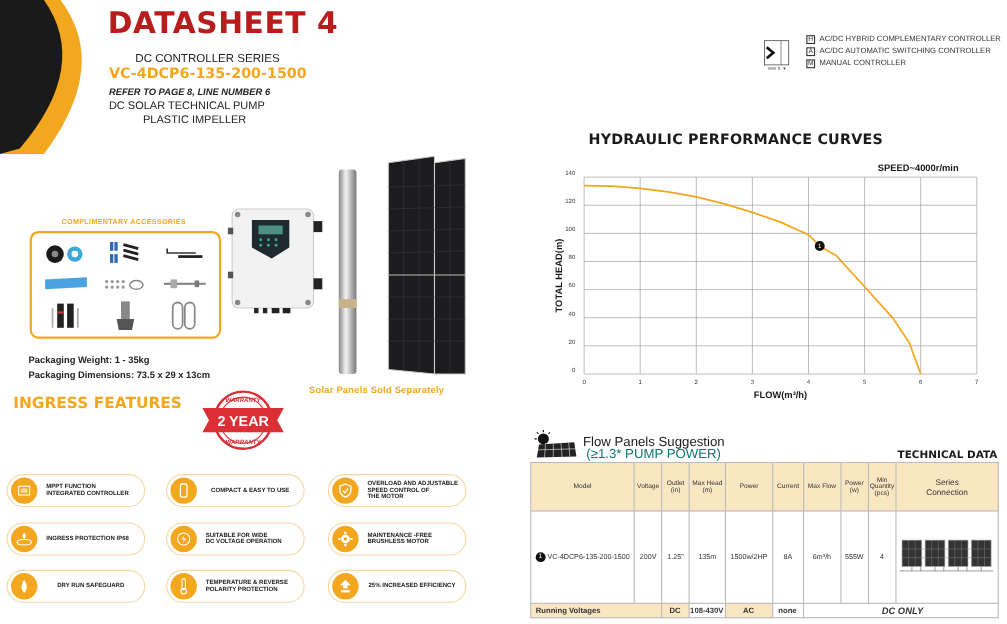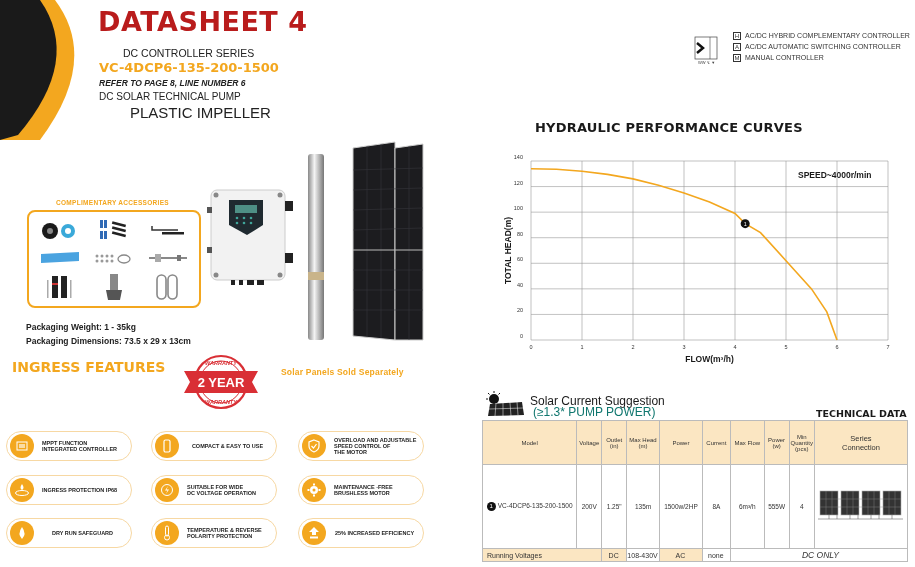--- a/index.html
+++ b/index.html
@@ -8,70 +8,70 @@
   .abs { position: absolute; }
 
   
   .swoosh { left: 0; top: 0; width: 95px; height: 140px; }
 
   .title { left: 98px; top: 6px; font-size: 27px; font-weight: bold; letter-spacing: 0.5px; color: #b91c1c; font-family: "DejaVu Sans", sans-serif; }
   .series { left: 99px; top: 47px; font-size: 10.5px; color: #222; padding-left: 24px; }
   .model-code { left: 99px; top: 60px; font-size: 13px; font-weight: bold; color: #f3a71f; font-family: "DejaVu Sans", sans-serif; }
   .refer { left: 99px; top: 78px; font-size: 8.5px; font-weight: bold; font-style: italic; color: #222; }
   .desc1 { left: 99px; top: 91px; font-size: 10px; color: #222; }
-  .desc2 { left: 99px; top: 104px; font-size: 15px; color: #222; padding-left: 31px; }
+  .desc2 { left: 99px; top: 104px; font-size: 10px; color: #222; padding-left: 31px; }
 
   
   .acc-title { left: 56px; top: 199px; font-size: 6.5px; font-weight: bold; color: #f3a71f; letter-spacing: 0.3px; }
   .acc-box { left: 27px; top: 210px; width: 174px; height: 98px; border: 2px solid #f3a71f; border-radius: 8px; }
   .acc-grid { display: grid; grid-template-columns: repeat(3, 1fr); grid-template-rows: repeat(3, 1fr); width: 100%; height: 100%; padding: 4px; }
   .acc-item { display: flex; align-items: center; justify-content: center; }
 
   .pack1 { left: 26px; top: 322px; font-size: 8.5px; font-weight: bold; color: #222; }
   .pack2 { left: 26px; top: 336px; font-size: 8.5px; font-weight: bold; color: #222; }
 
   
   .controller { left: 207px; top: 187px; width: 88px; height: 98px; }
   .pump { left: 302px; top: 152px; width: 28px; height: 190px; }
   .panels { left: 325px; top: 140px; width: 100px; height: 205px; }
-  .sold-sep { left: 281px; top: 349px; font-size: 8.5px; font-weight: bold; color: #f3a71f; letter-spacing: 0.2px; margin-top: 18px; }
+  .sold-sep { left: 281px; top: 349px; font-size: 8.5px; font-weight: bold; color: #f3a71f; letter-spacing: 0.2px; }
 
   .pf-title { left: 12px; top: 359px; font-size: 14px; font-weight: bold; color: #f3a71f; font-family: "DejaVu Sans", sans-serif; }
   .warranty { left: 182px; top: 351px; width: 78px; height: 62px; }
 
   
   .pill { position: absolute; width: 126px; height: 30px; border: 1.5px solid #f7d8a3; border-radius: 15px; display: flex; align-items: center; background: #fff; }
   .pill-icon { width: 24px; height: 24px; border-radius: 50%; background: #f3a71f; margin-left: 3px; flex-shrink: 0; display: flex; align-items: center; justify-content: center; }
   .pill-text { font-size: 5.5px; font-weight: bold; color: #222; margin-left: 8px; line-height: 1.15; white-space: pre-line; }
   .pill-text.center { margin-left: 0; flex: 1; text-align: center; }
 
   
   .ctrl-icon { left: 692px; top: 35px; width: 28px; height: 30px; }
   .ctrl-list { left: 733px; top: 30px; }
   .ctrl-row { display: flex; align-items: center; height: 11px; font-size: 7px; color: #333; }
   .ctrl-key { display: inline-block; width: 8px; height: 8px; border: 0.8px solid #333; font-size: 6px; text-align: center; line-height: 7px; margin-right: 4px; }
 
   
   .chart-title { left: 535px; top: 120px; font-size: 13px; font-weight: bold; color: #1a1a1a; font-family: "DejaVu Sans", sans-serif; letter-spacing: 0.2px; }
-  .speed { left: 798px; top: 147px; font-size: 8.5px; font-weight: bold; color: #1a1a1a; margin-top: 23px; }
+  .speed { left: 798px; top: 147px; font-size: 8.5px; font-weight: bold; color: #1a1a1a; }
   .chart-svg { left: 490px; top: 150px; width: 425px; height: 220px; }
 
   
   .sun-icon { left: 484px; top: 391px; width: 42px; height: 26px; }
   .sug1 { left: 530px; top: 394px; font-size: 12px; color: #1a1a1a; }
   .sug2 { left: 533px; top: 405px; font-size: 12px; color: #0f766e; }
   .tech-title { left: 816px; top: 408px; font-size: 9.5px; font-weight: bold; color: #1a1a1a; font-family: "DejaVu Sans", sans-serif; }
 
   
   .tech-table { left: 482px; top: 420px; width: 426px; border-collapse: collapse; }
   .tech-table td, .tech-table th { border: 1px solid #bbb; font-size: 6px; font-weight: normal; color: #333; text-align: center; vertical-align: middle; padding: 0 1px; }
   .tech-table thead th { background: #fbe6c2; height: 44px; }
   .tech-table .big { font-size: 7.5px; }
   .tech-table tbody tr.data td { height: 84px; font-size: 6.5px; }
-  .tech-table tbody tr.volt td { height: 13px; font-size: 7px; text-align: left; padding-left: 4px; }
+  .tech-table tbody tr.volt td { height: 13px; font-size: 7px; text-align: left; padding-left: 4px; font-weight: bold; }
   .tech-table tr.volt td.shade { background: #fbe6c2; }
   .tech-table tr.volt td.c { text-align: center; padding-left: 0; }
   .dc-only { font-weight: bold; font-style: italic; font-size: 8.5px !important; text-align: center !important; }
   .num-badge { display: inline-block; width: 9px; height: 9px; border-radius: 50%; background: #111; color: #fff; font-size: 6px; line-height: 9px; text-align: center; margin-right: 2px; vertical-align: middle; }
 </style>
 </head>
 <body>
 
 <svg class="abs swoosh" viewBox="0 0 95 140">
   <path d="M0 0 L55 0 Q100 60 40 140 L0 140 Z" fill="#f3a71f"></path>
@@ -399,21 +399,21 @@
     </g>
   <path d="M6 13 L38 11 L40 24 L4 25 Z" fill="#222"></path>
   <g stroke="#fff" stroke-width="0.5">
       <line x1="12" y1="12" x2="11" y2="25"></line>
       <line x1="19" y1="12" x2="19" y2="25"></line>
       <line x1="26" y1="12" x2="27" y2="25"></line>
       <line x1="33" y1="11" x2="34" y2="24"></line>
       <line x1="5" y1="18" x2="39" y2="17"></line>
     </g>
 </svg>
-<div class="abs sug1">Solar Current Suggestion</div>
+<div class="abs sug1">Flow Panels Suggestion</div>
 <div class="abs sug2">(≥1.3* PUMP POWER)</div>
 <div class="abs tech-title">TECHNICAL DATA</div>
 
 <table class="abs tech-table">
   <colgroup>
     <col style="width:95px">
       <col style="width:25px">
       <col style="width:25px">
       <col style="width:33px">
       <col style="width:43px">

